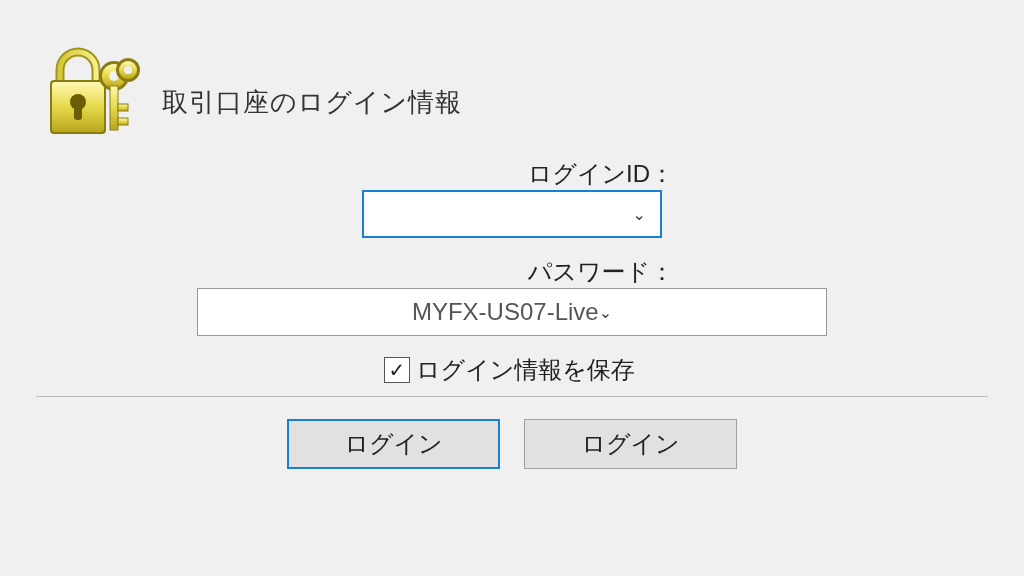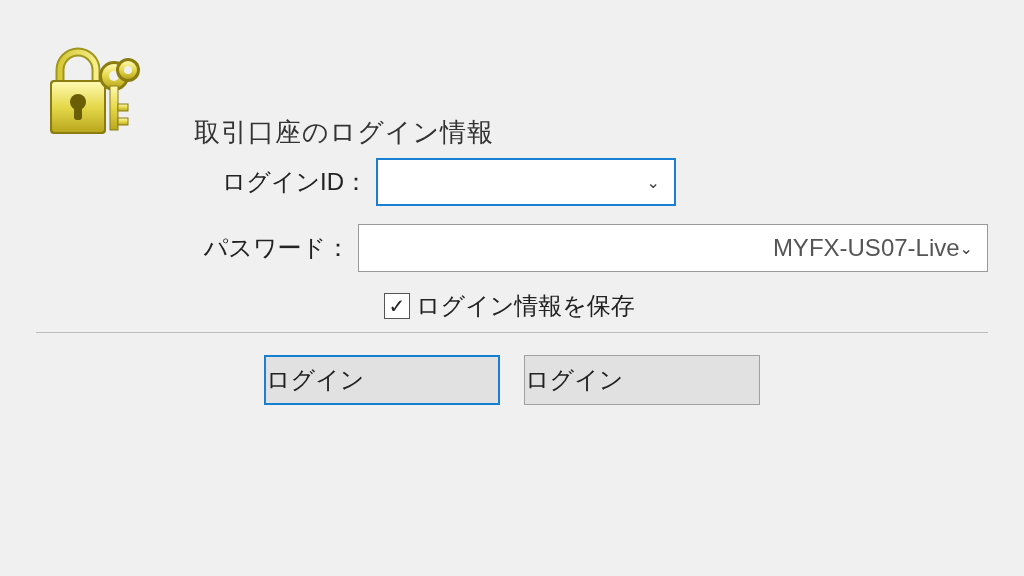--- a/index.html
+++ b/index.html
@@ -15,22 +15,22 @@
   }
   .dialog {
     width: 1024px;
     height: 576px;
     background: #f0f0f0;
     padding: 40px 36px 10px 36px;
     position: relative;
   }
   .header-row {
     display: flex;
-    align-items: flex-end;
-    gap: 48px;
+    align-items: center;
+    gap: 16px;
     margin-bottom: 8px;
   }
   .icon-slot {
     width: 110px;
     height: 110px;
     flex: 0 0 110px;
     position: relative;
   }
   .title {
     font-size: 26px;
@@ -38,20 +38,21 @@
     padding-top: 14px;
     letter-spacing: 1px;
   }
   .form-rows {
     margin-left: 0;
   }
   .row {
     display: flex;
     align-items: center;
     margin-bottom: 18px;
+    flex-direction: column;
   }
   .label {
     width: 340px;
     text-align: right;
     padding-right: 8px;
     font-size: 24px;
     color: #222;
   }
   .field-slot {
     flex: 0 0 auto;
@@ -73,21 +74,21 @@
   }
   .textbox {
     width: 300px;
     font-family: sans-serif;
     letter-spacing: 3px;
     color: #000;
     font-size: 20px;
   }
   .combo-wide {
     width: 630px;
-    justify-content: flex-end;
+    justify-content: center;
     color: #555;
     font-size: 24px;
     padding-left: 14px;
   }
   .chev {
     font-size: 16px;
     color: #444;
     padding-right: 6px;
   }
   .checkbox-row {
@@ -113,29 +114,29 @@
     border: none;
     border-top: 1px solid #bbb;
     margin: 8px 0 22px 0;
   }
   .button-row {
     display: flex;
     justify-content: center;
     gap: 24px;
   }
   .btn {
-    width: 236px;
+    width: 213px;
     height: 50px;
     background: #e1e1e1;
     border: 1px solid #a0a0a0;
     font-size: 24px;
     color: #222;
     display: flex;
     align-items: center;
-    justify-content: flex-start;
+    justify-content: center;
     cursor: pointer;
   }
   .btn.primary {
     border: 2px solid #197fd2;
   }
 </style>
 </head>
 <body>
 
 <div class="dialog">

